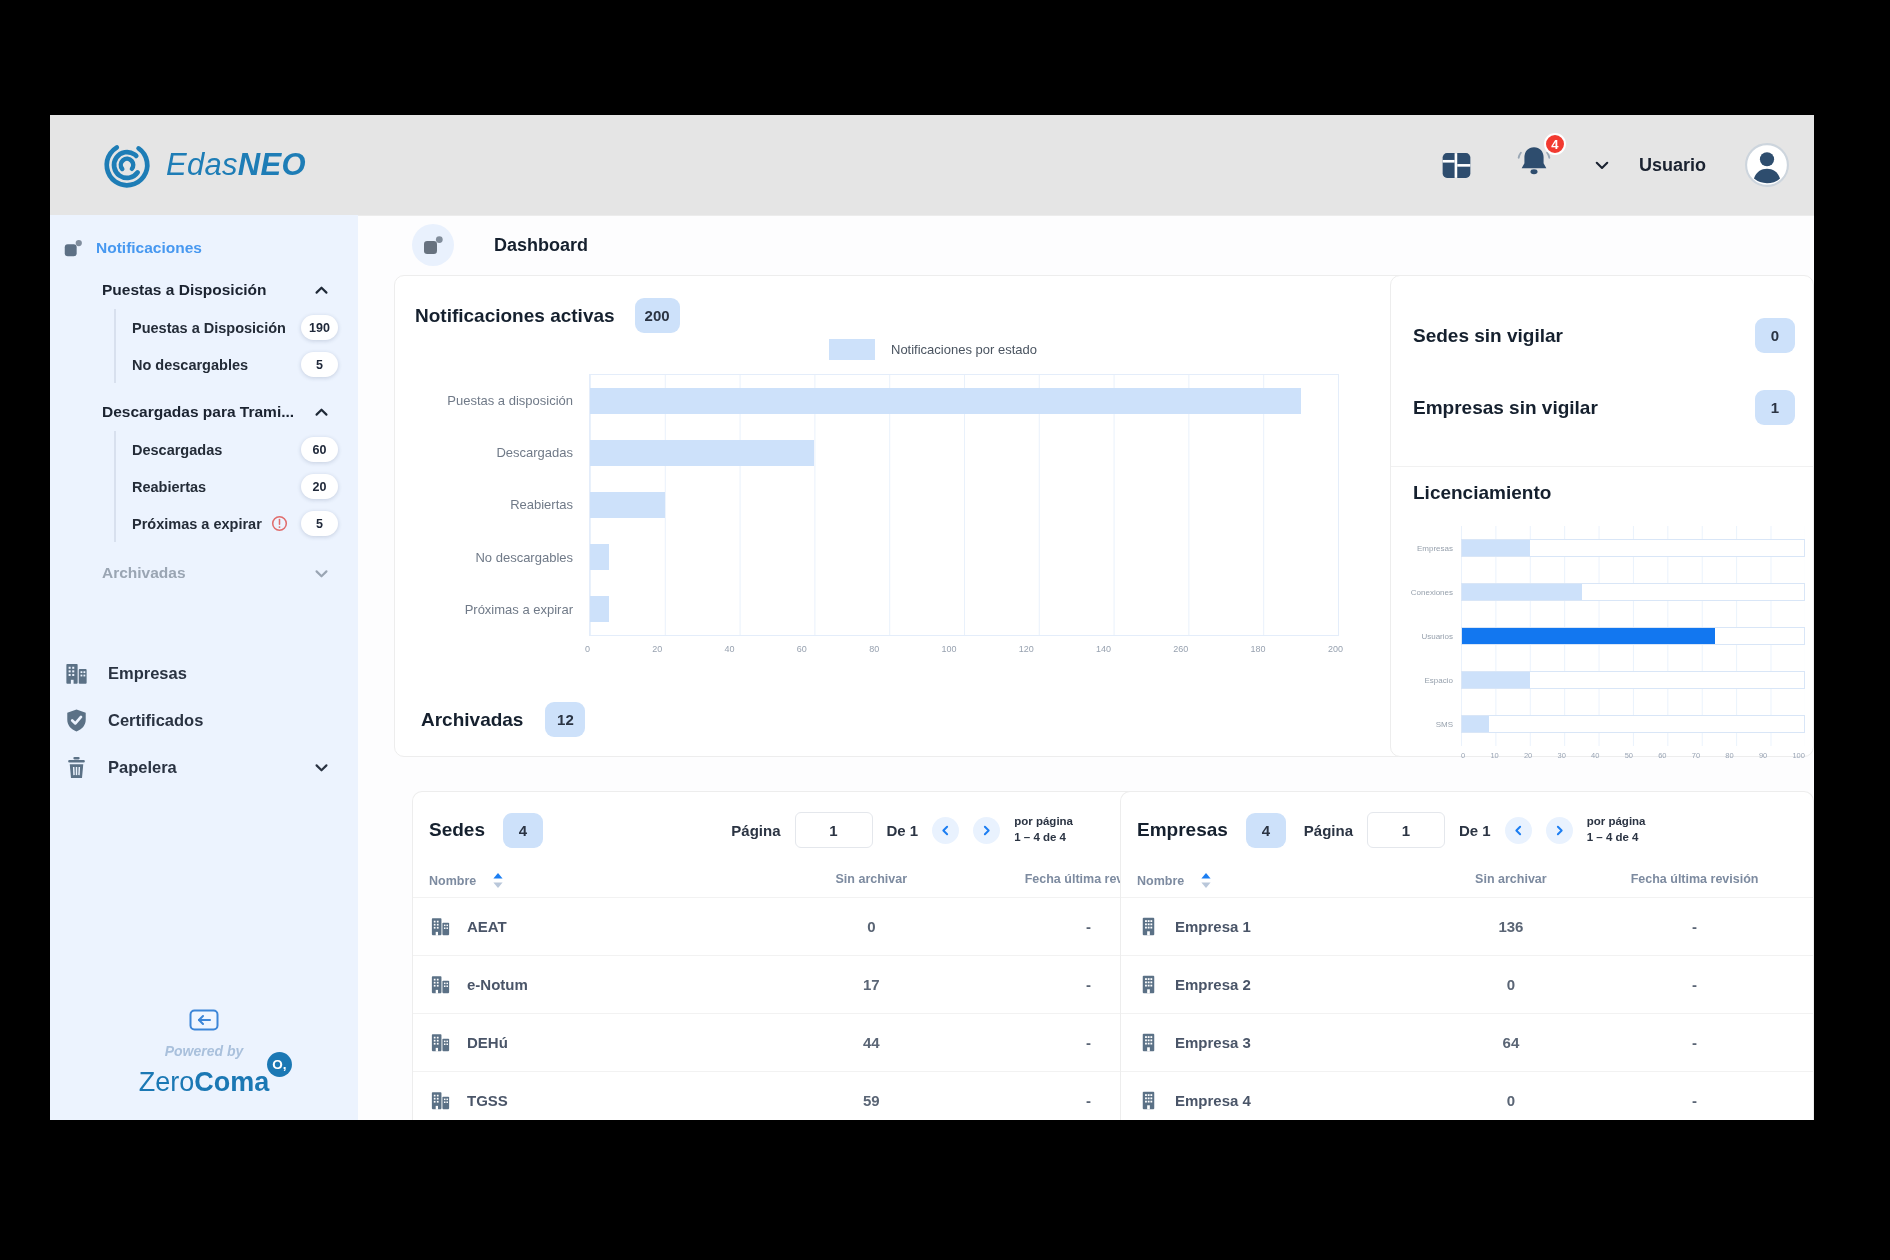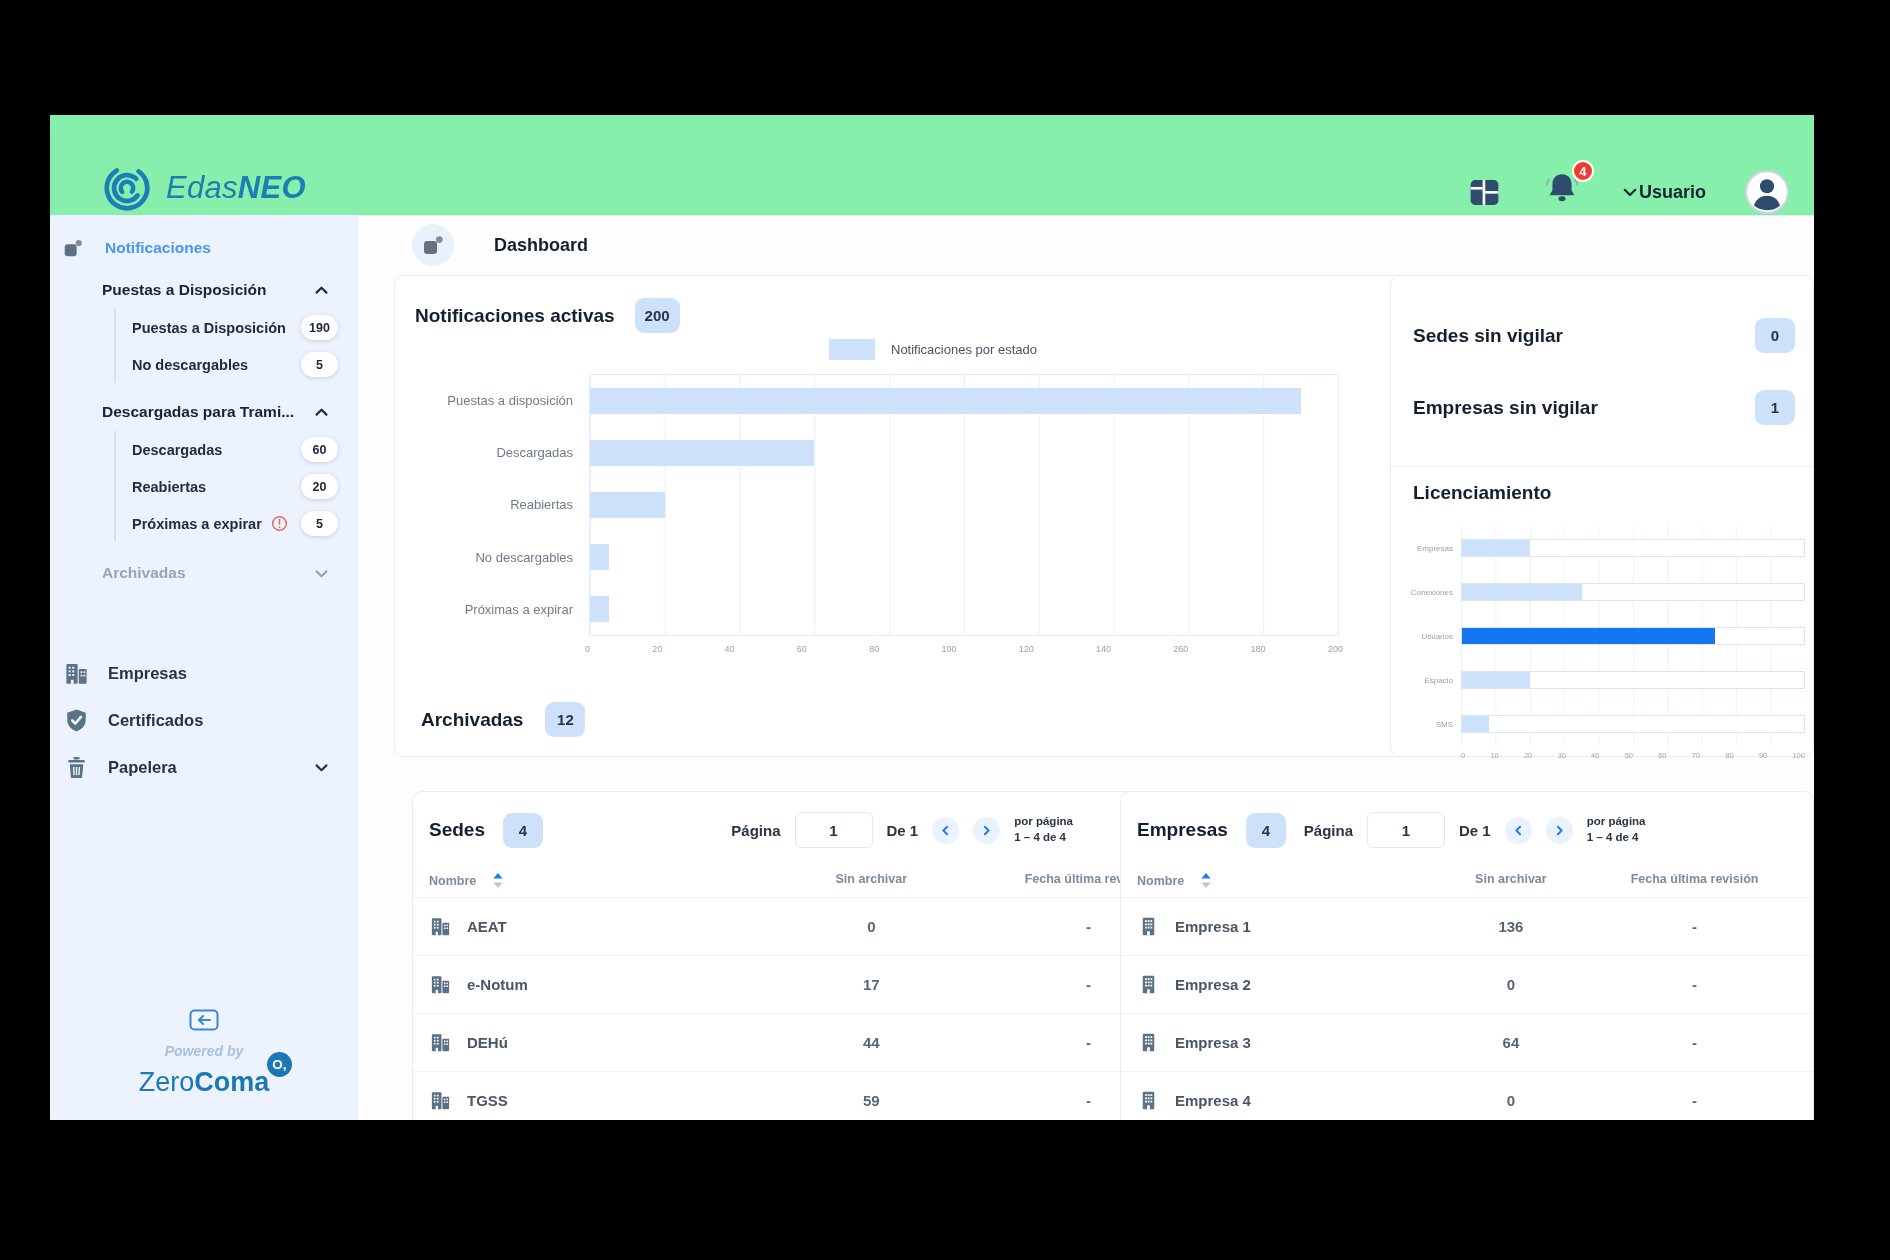--- a/index.html
+++ b/index.html
@@ -1,36 +1,36 @@
 <!DOCTYPE html>
 <html><head>
 <meta charset="utf-8">
 <style>
   html,body{margin:0;padding:0}
   body{width:1890px;height:1260px;background:#000;overflow:hidden;position:relative;
        font-family:"Liberation Sans",sans-serif;color:#1f2937}
   .app{position:absolute;left:50px;top:115px;width:1764px;height:1005px;background:#fff;overflow:hidden}
 
   
-  .hdr{position:absolute;left:0;top:0;right:0;height:100px;display:flex;align-items:flex-end;
-       padding:0 14px 0 50px;box-sizing:border-box;background:#86efac}
+  .hdr{position:absolute;left:0;top:0;right:0;height:100px;display:flex;align-items:center;
+       padding:0 14px 0 50px;box-sizing:border-box;background:#e5e5e5}
   .logo{display:flex;align-items:center;gap:12px}
   .logo-text{font-size:31px;color:#1e7db6;font-style:italic;letter-spacing:.3px}
   .logo-edas{font-weight:500}.logo-neo{font-weight:800}
   .hdr-right{margin-left:auto;display:flex;align-items:center;gap:38px;padding-right:10px}
   .bell-wrap{position:relative;cursor:pointer}
   .bell-badge{position:absolute;top:-9px;right:-11px;min-width:22px;height:22px;border-radius:11px;
        background:#f23a30;color:#fff;font-size:13px;font-weight:700;display:flex;align-items:center;
        justify-content:center;border:2px solid #fff;box-sizing:border-box;padding:0 4px}
-  .user{display:flex;align-items:center;gap:0;font-size:18px;font-weight:600;color:#1a2230;cursor:pointer}
+  .user{display:flex;align-items:center;gap:28px;font-size:18px;font-weight:600;color:#1a2230;cursor:pointer}
 
   
   .sidebar{position:absolute;left:0;top:100px;width:308px;bottom:0;background:#ecf3fe;
        box-sizing:border-box;padding-top:14px}
-  .sb-root{display:flex;align-items:center;gap:21px;padding:8px 16px 12px 12px;cursor:pointer}
+  .sb-root{display:flex;align-items:center;gap:12px;padding:8px 16px 12px 12px;cursor:pointer}
   .sb-root-label{color:#4798f0;font-weight:700;font-size:15.5px}
   .sb-group-h{display:flex;align-items:center;padding:10px 28px 8px 52px;cursor:pointer}
   .sb-group-label{flex:1;font-size:15.5px;font-weight:700;color:#1b2330;white-space:nowrap;overflow:hidden}
   .sb-sub{margin:2px 18px 10px 64px;border-left:2px solid #d8e0ee}
   .sb-sub-item{display:flex;align-items:center;height:37px;padding:0 2px 0 16px;gap:9px;cursor:pointer}
   .sb-sub-label{font-size:14.5px;font-weight:600;color:#242c38}
   .pill{margin-left:auto;min-width:37px;height:25px;border-radius:13px;background:#fff;
        box-shadow:0 1px 4px rgba(40,60,100,.20);font-size:12.5px;font-weight:700;color:#20293a;
        display:flex;align-items:center;justify-content:center;padding:0 7px;box-sizing:border-box}
   .sb-archived{display:flex;align-items:center;padding:12px 28px 8px 52px;margin-top:4px;cursor:pointer}

